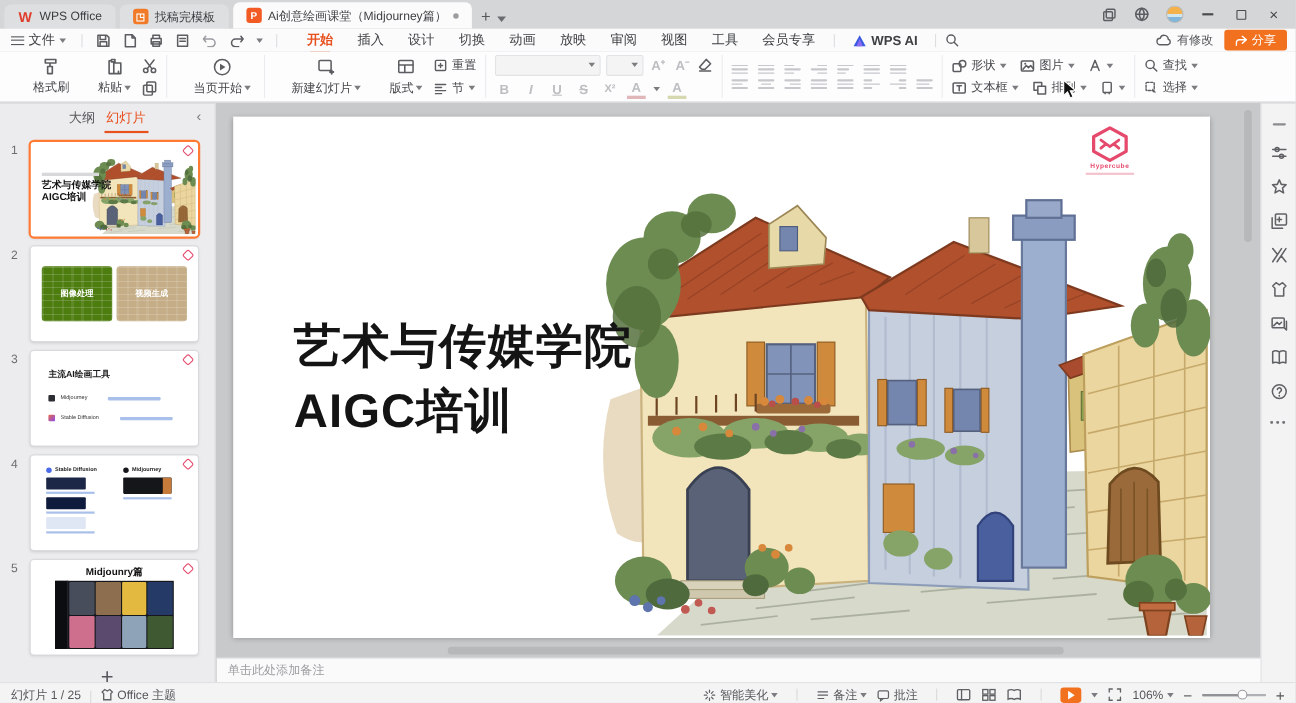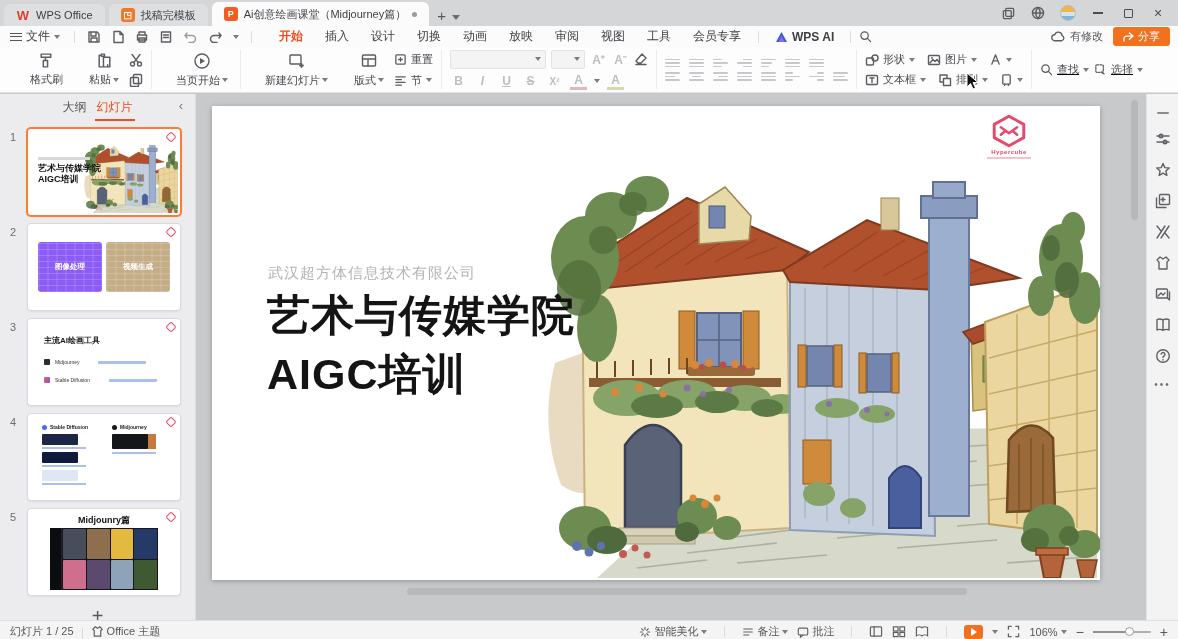--- a/index.html
+++ b/index.html
@@ -646,21 +646,21 @@
         <div class="smallrow dis">
           <svg width="13" height="13" viewBox="0 0 14 14">
               <rect x="3" y="2" width="8" height="10" rx="1" class="ric"></rect>
               <path d="M5 12 v1.5 M9 12 v1.5" class="ric"></path>
             </svg>
             <span class="caret"></span>
         </div>
       </div>
     </div>
 
-    <div class="rgroup" style="flex-direction:row; align-items:center; justify-content:center; gap:5px; border-right:none;text-decoration:underline;">
+    <div class="rgroup" style="flex-direction:column; align-items:flex-end; justify-content:center; gap:5px; border-right:none;">
       <div class="smallrow">
         <svg width="13" height="13" viewBox="0 0 14 14">
             <circle cx="6" cy="6" r="4" class="ric"></circle>
             <path d="M9 9 L12.5 12.5" class="ric"></path>
           </svg>
         <span>查找</span>
           <span class="caret"></span>
       </div>
       <div class="smallrow">
         <svg width="13" height="13" viewBox="0 0 14 14">
@@ -691,21 +691,21 @@
           <div>艺术与传媒学院</div>
             <div>AIGC培训</div>
         </div>
         <span class="tlogo"></span>
       </div>
     </div>
 
     <div class="thumb-row">
       <span class="tnum">2</span>
       <div class="thumb">
-        <div class="t2-box" style="left:10px; background:#8b5cf6;">
+        <div class="t2-box" style="left:10px; background:#4d7c0f;">
             <div class="t2-tex"></div>
             <span style="position:relative;">图像处理</span>
           </div>
         <div class="t2-box" style="right:10px; background:#c5ad87;">
             <div class="t2-tex"></div>
             <span style="position:relative;">视频生成</span>
           </div>
         <span class="tlogo"></span>
       </div>
     </div>
@@ -773,21 +773,20 @@
     </div>
 
     <div class="addslide">+</div>
   </div>
 
   <div class="canvas">
     <div class="slide">
       <svg class="sl-img">
           <use href="#village"></use>
         </svg>
-      <div class="sl-company">武汉超方体信息技术有限公司</div>
       <div class="sl-title">
         <div>艺术与传媒学院</div>
         <div>AIGC培训</div>
       </div>
       <div class="sl-logo">
         <svg width="40" height="34" viewBox="0 0 50 46">
             <use href="#hexlogo"></use>
           </svg>
         <span class="sl-logo-name">Hypercube</span>
         <span class="sl-logo-sub"></span>
@@ -824,20 +823,23 @@
     <svg width="16" height="16" viewBox="0 0 16 16">
         <path d="M8 3 C6 1.8 3.5 1.8 2 2.6 V13 c1.5 -0.8 4 -0.8 6 0.4 c2 -1.2 4.5 -1.2 6 -0.4 V2.6 C12.5 1.8 10 1.8 8 3 Z M8 3 v10.4"></path>
       </svg>
     <svg width="16" height="16" viewBox="0 0 16 16">
         <circle cx="8" cy="8" r="6.3"></circle>
         <path d="M6.2 6 a1.9 1.9 0 1 1 2.6 2.2 c-.6 .3 -.8 .7 -.8 1.3 M8 11.6 v.5"></path>
       </svg>
     <span class="rail-dots">•••</span>
   </div>
 
+  <div class="notesbar">
+    <span>单击此处添加备注</span>
+  </div>
 
   <div class="statusbar">
     <span class="sb-item">幻灯片 1 / 25</span>
     <span class="sb-sep"></span>
     <span class="sb-item">
       <svg width="13" height="13" viewBox="0 0 14 14" class="sb-ic">
           <path d="M4.5 2 L7 3.5 L9.5 2 L12 4.5 L10.5 6 L10.5 12 H3.5 L3.5 6 L2 4.5 Z" fill="none"></path>
         </svg>
       <span>Office 主题</span>
     </span>

